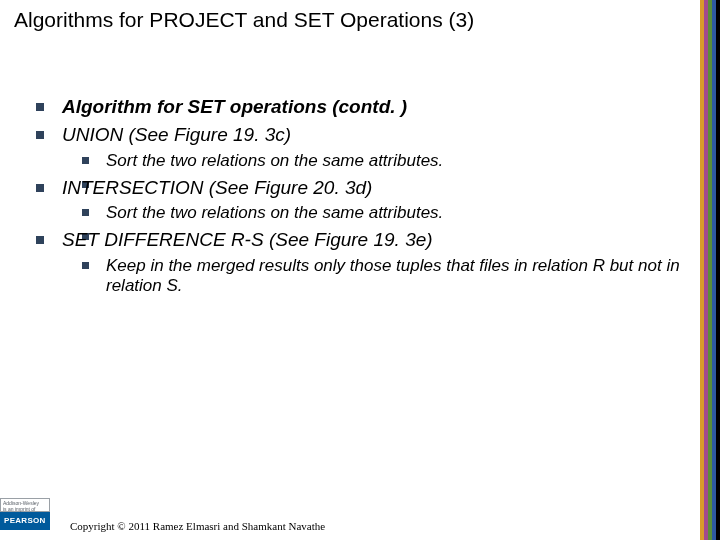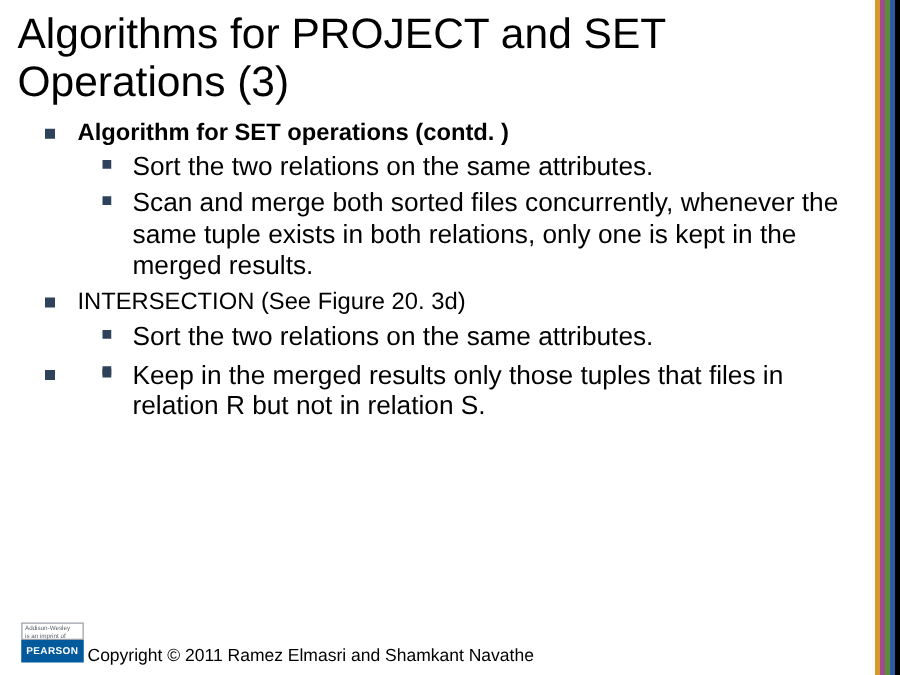--- a/index.html
+++ b/index.html
@@ -16,44 +16,45 @@
     position: relative;
     width: 720px;
     height: 540px;
     box-sizing: border-box;
   }
   .title {
     position: absolute;
     top: 8px;
     left: 14px;
     right: 40px;
-    font-size: 34px;
+    font-size: 21px;
     font-weight: 400;
     color: #000;
     line-height: 1.15;
   }
   .body {
     position: absolute;
     top: 90px;
     left: 28px;
     right: 40px;
     font-size: 19px;
     color: #000;
     line-height: 1.18;
+    font-style: italic;
   }
   .l1 {
     position: relative;
     padding-left: 34px;
     margin-top: 6px;
   }
   .l2 {
     position: relative;
     padding-left: 78px;
     margin-top: 4px;
-    font-size: 21px;
+    font-size: 17px;
   }
   .b1 {
     position: absolute;
     left: 8px;
     top: 7px;
     width: 8px;
     height: 8px;
     background: #2f425b;
   }
   .b2 {
@@ -62,28 +63,28 @@
     top: 6px;
     width: 7px;
     height: 7px;
     background: #2f425b;
   }
   .bold { font-weight: 700; }
   .footer {
     position: absolute;
     bottom: 8px;
     left: 70px;
-    font-size: 14px;
+    font-size: 11px;
     color: #000;
-    font-family: Liberation Sans, sans-serif;
+    font-family: Liberation Serif, serif;
   }
   .logo {
     position: absolute;
     bottom: 6px;
-    left: 17px;
+    left: 0;
     width: 50px;
     height: 36px;
   }
   .logo .top {
     width: 50px;
     height: 14px;
     background: #fff;
     border: 1px solid #9aa0a6;
     box-sizing: border-box;
     font-size: 5px;
@@ -131,45 +132,49 @@
 
   <div class="title">Algorithms for PROJECT and SET Operations (3)</div>
 
   <div class="body">
 
     <div class="l1">
       <span class="b1"></span>
       <span class="bold">Algorithm for SET operations (contd. )</span>
     </div>
 
+    <div class="l1">
+      <span class="b1"></span>
+      <span>UNION (See Figure 19. 3c)</span>
+    </div>
 
     <div class="l2">
       <span class="b2"></span>
       <span>Sort the two relations on the same attributes.</span>
     </div>
     <div class="l2">
       <span class="b2"></span>
-      <span>Scan and merge both sorted files concurrently, whenever the same tuple exists in both relations, only one is kept in the merged results.</span>
     </div>
 
     <div class="l1">
       <span class="b1"></span>
       <span>INTERSECTION (See Figure 20. 3d)</span>
     </div>
 
     <div class="l2">
       <span class="b2"></span>
       <span>Sort the two relations on the same attributes.</span>
     </div>
     <div class="l2">
       <span class="b2"></span>
     </div>
 
     <div class="l1">
       <span class="b1"></span>
+      <span>SET DIFFERENCE R-S (See Figure 19. 3e)</span>
     </div>
 
     <div class="l2">
       <span class="b2"></span>
       <span>Keep in the merged results only those tuples that files in relation R but not in relation S.</span>
     </div>
 
   </div>
 
   <div class="logo">

